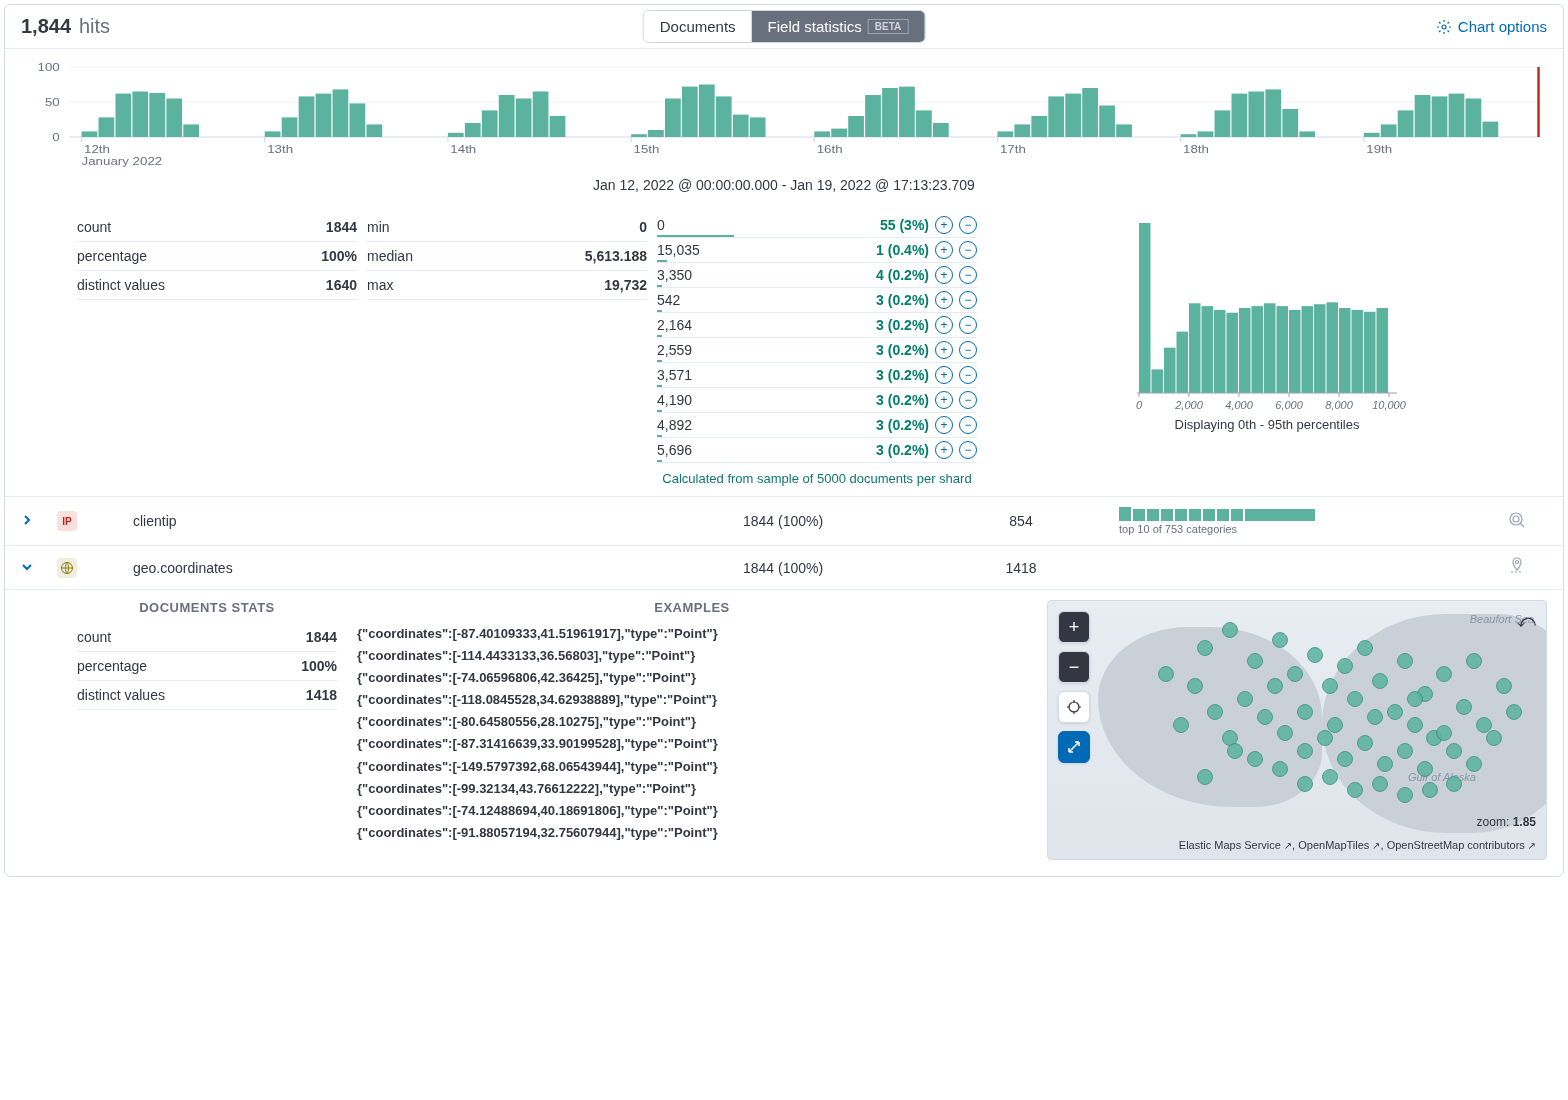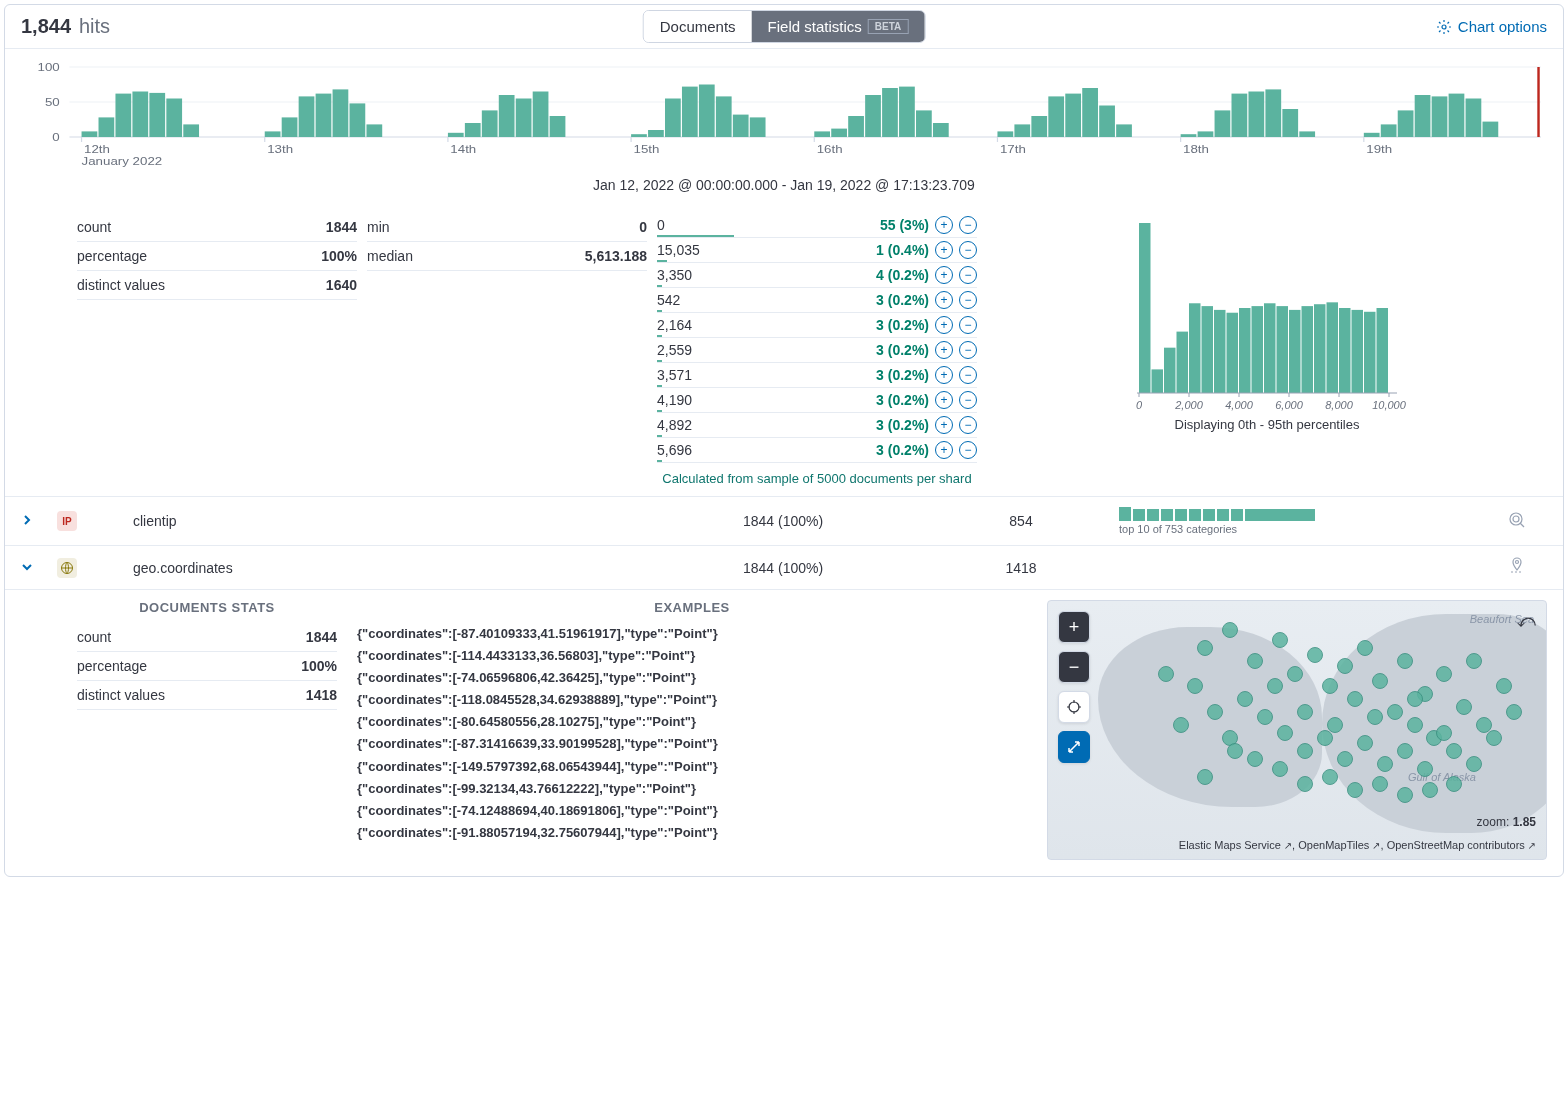--- a/index.html
+++ b/index.html
@@ -213,20 +213,24 @@
         </div>
       </div>
     <div class="stat-table" id="stats-right">
         <div class="stat-row">
           <span class="stat-label">min</span>
           <span class="stat-val">0</span>
         </div>
         <div class="stat-row">
           <span class="stat-label">median</span>
           <span class="stat-val">5,613.188</span>
+        </div>
+        <div class="stat-row">
+          <span class="stat-label">max</span>
+          <span class="stat-val">19,732</span>
         </div>
       </div>
     <div class="topvals">
       <div id="tv-rows">
     <div class="tv-row">
       <div class="tv-bar" style="width:24%"></div>
       <span class="tv-key">0</span>
       <span class="tv-val">55 (3%)</span>
       <span class="tv-btn">+</span>
       <span class="tv-btn">−</span>

